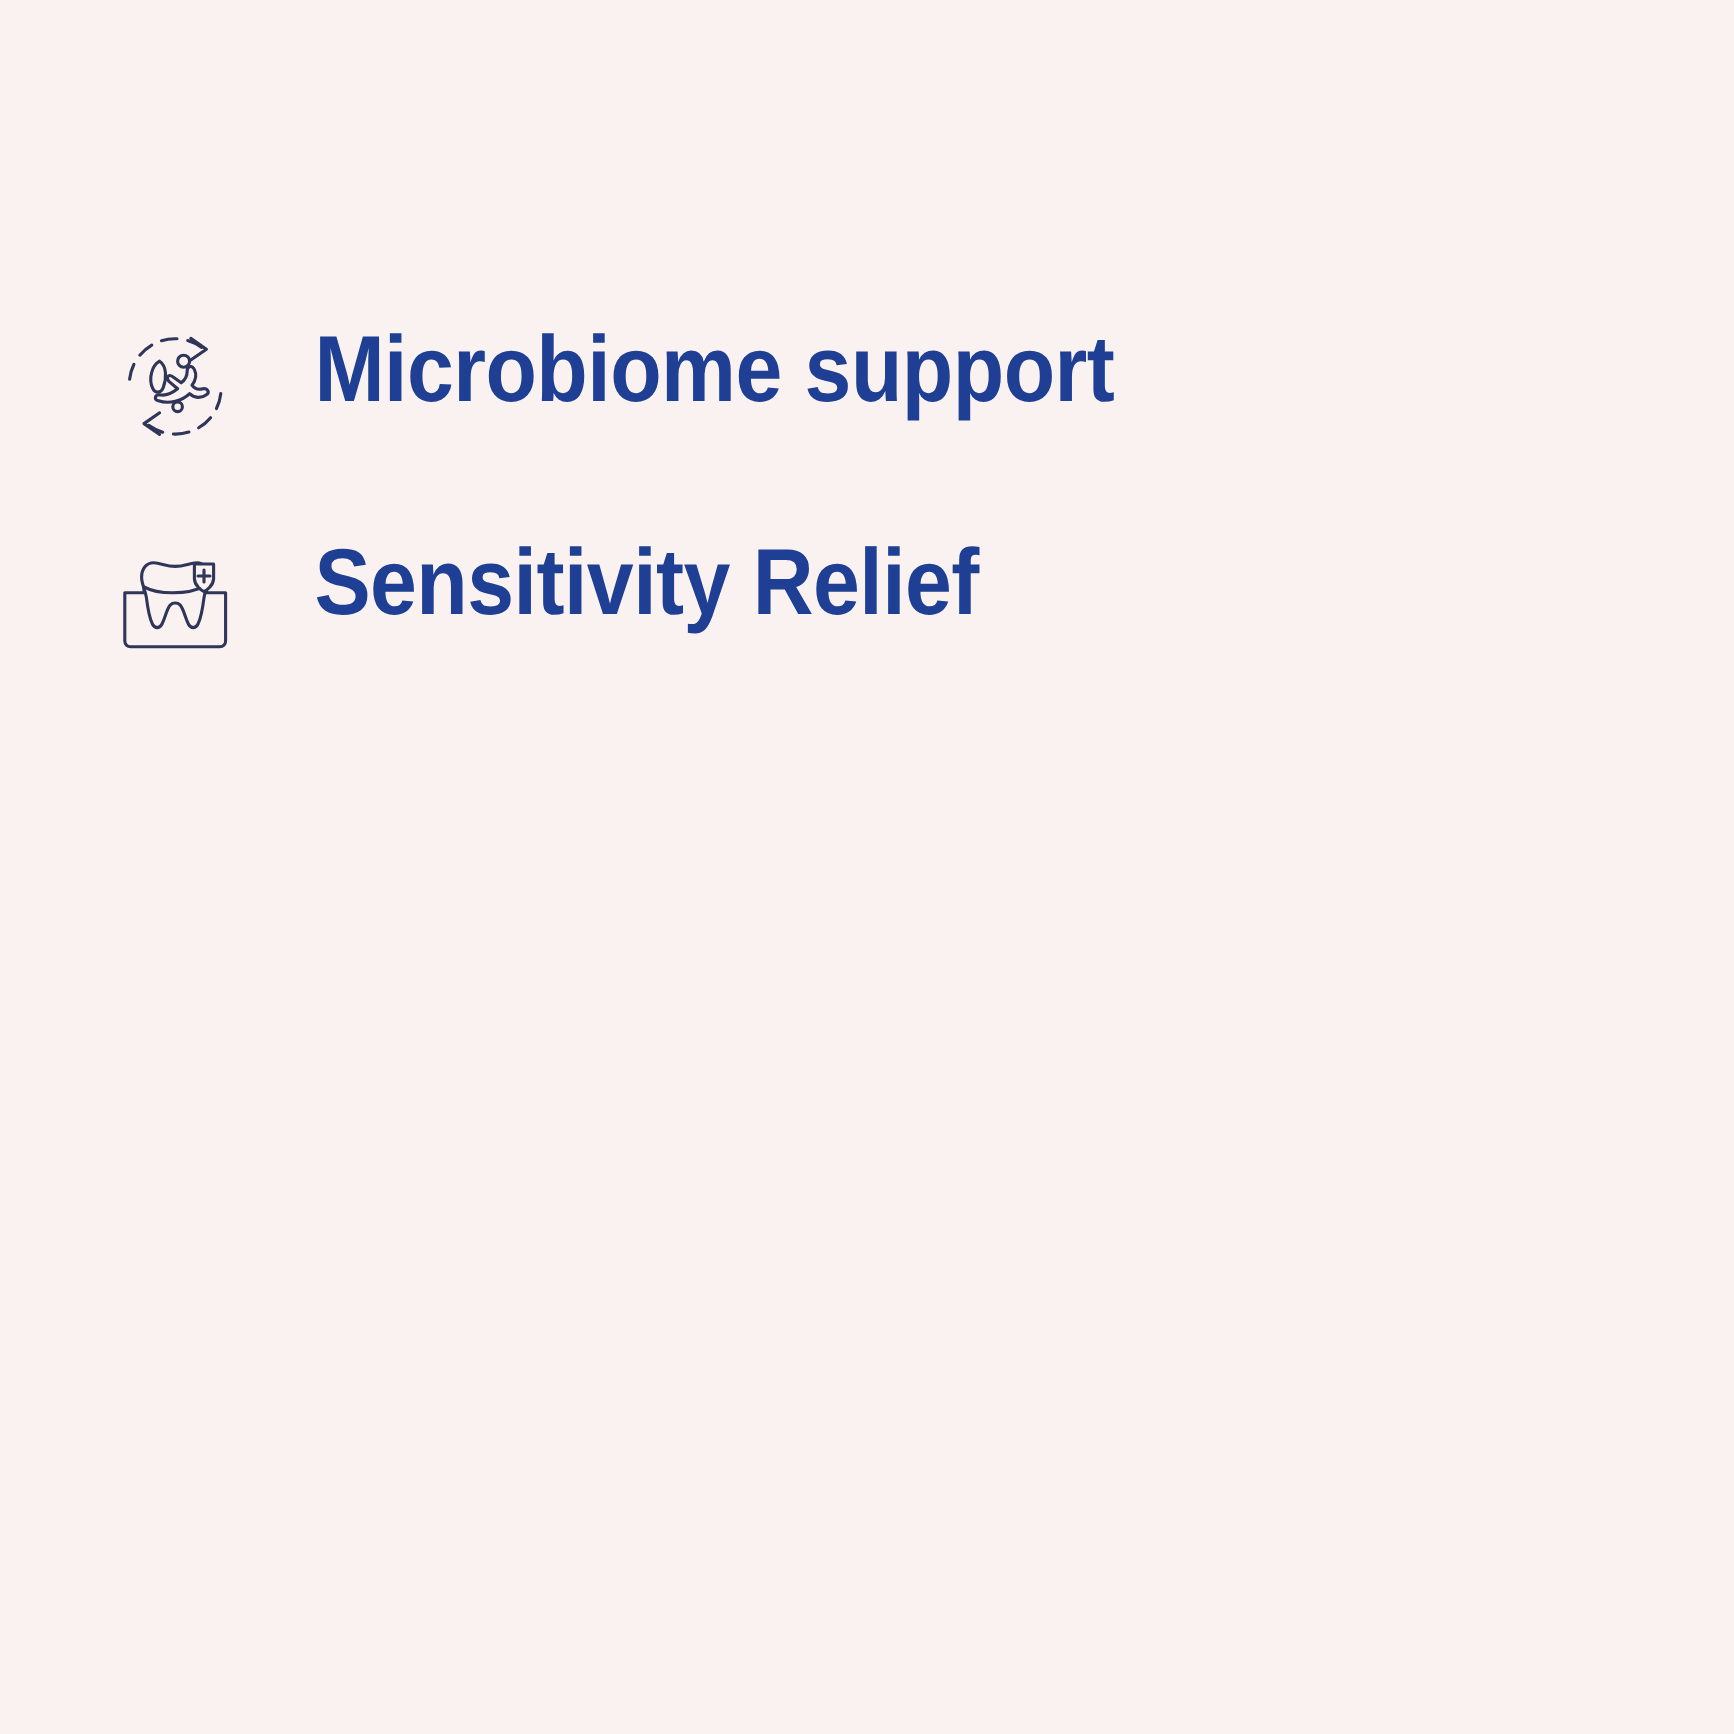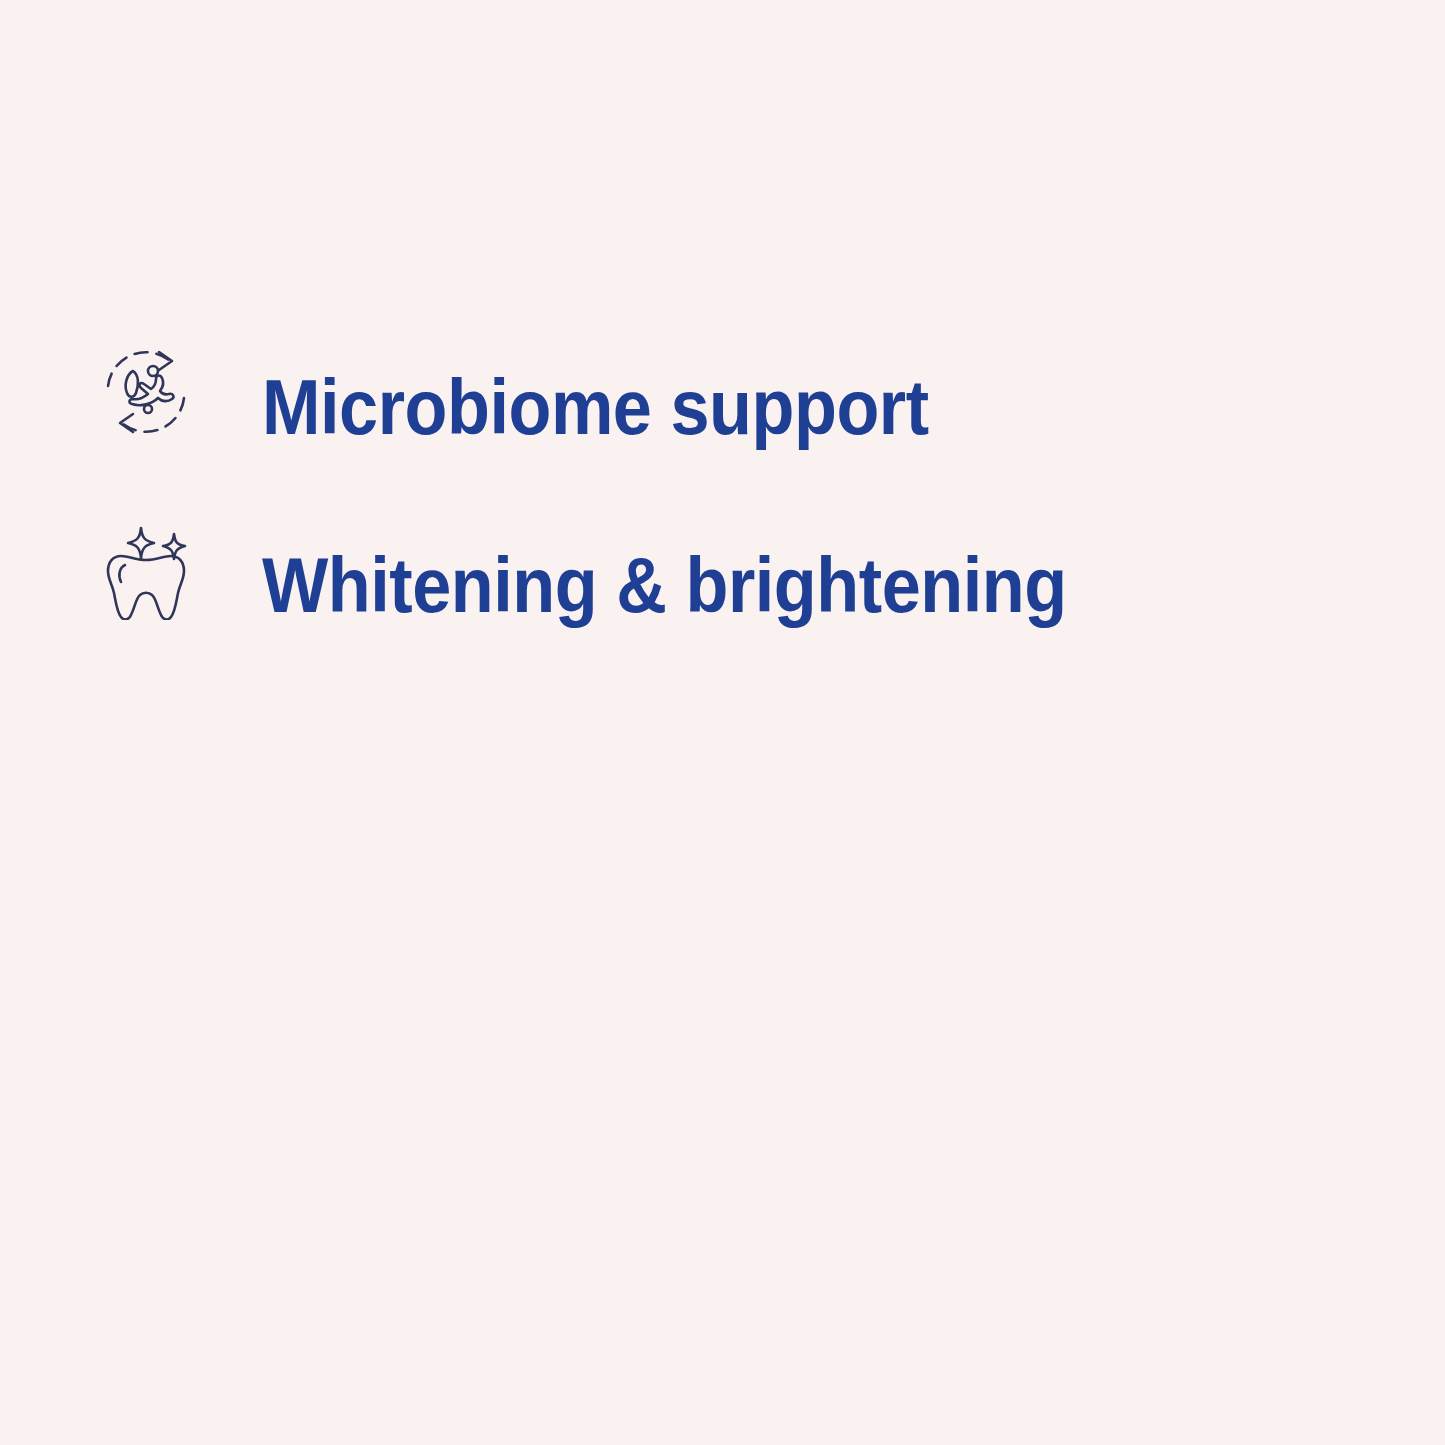--- a/index.html
+++ b/index.html
@@ -22,21 +22,21 @@
   .benefit-list {
     position: absolute;
     left: 96px;
     top: 268px;
     width: 1260px;
     display: flex;
     flex-direction: column;
   }
   .benefit-row {
     display: flex;
-    align-items: flex-end;
+    align-items: flex-start;
     height: 178px;
   }
   .benefit-icon {
     width: 108px;
     min-width: 108px;
     height: 108px;
     display: flex;
     align-items: center;
     justify-content: flex-start;
   }
@@ -83,39 +83,38 @@
                    C69 53 66 52 64 49 C67 45 68 40 66 36 C64 32 60 33 60 37
                    C60 41 58 45 55 47 Z"></path>
 
           <circle cx="57" cy="29" r="5"></circle>
           <circle cx="52" cy="67" r="4"></circle>
         </svg>
       </span>
       <span class="benefit-label">Microbiome support</span>
     </div>
 
-
     <div class="benefit-row">
       <span class="benefit-icon">
         <svg viewBox="0 0 100 100" fill="none" stroke="#2f3659" stroke-width="2.6" stroke-linecap="round" stroke-linejoin="round">
 
-          <path d="M25 36 C17 36 12 42 12 51 C12 59 16 64 18 73 C20 83 21 92 25 97
-                   C28 101 33 100 35 95 C39 87 40 78 44 75 C47 72 53 72 56 75
-                   C60 78 61 87 65 95 C67 100 72 101 75 97 C79 92 80 83 82 73
-                   C84 64 88 59 88 51 C88 42 83 36 75 36 C67 36 61 40 50 40
-                   C39 40 33 36 25 36 Z"></path>
+          <path d="M8 44 L24 44 L24 39 C31 43 40 44 48 44 C58 44 68 42 76 38 L76 44 L92 44
+                   L92 84 C92 87 90 89 87 89 L13 89 C10 89 8 87 8 84 Z"></path>
 
-          <path d="M25 62 C22 56 23 48 29 45"></path>
+          <path d="M32 19 C26 19 22 24 22 31 C22 37 25 41 26 48 C27 56 28 64 31 70
+                   C33 74 37 74 39 70 C42 64 43 57 46 54 C48 52 52 52 54 54
+                   C57 57 58 64 61 70 C63 74 67 74 69 70 C72 64 73 56 74 48
+                   C75 41 78 37 78 31 C78 24 74 19 68 19 C62 19 58 22 50 22
+                   C42 22 38 19 32 19 Z"></path>
 
-          <path d="M45 8 C46 18 49 21 58 23 C49 25 46 28 45 38 C44 28 41 25 32 23
-                   C41 21 44 18 45 8 Z"></path>
+          <path d="M66 20 L82 20 L82 32 C82 38 76 42 74 43 C72 42 66 38 66 32 Z" fill="#faf2f1"></path>
 
-          <path d="M78 14 C79 22 81 25 89 26 C81 28 79 31 78 39 C77 31 75 28 67 26
-                   C75 25 77 22 78 14 Z"></path>
+          <path d="M74 25 L74 35 M69 30 L79 30"></path>
         </svg>
       </span>
-      <span class="benefit-label">Whitening &amp; brightening</span>
+      <span class="benefit-label">Sensitivity Relief</span>
     </div>
+
 
 
 
   </div>
 </div>
 
 </body></html>

